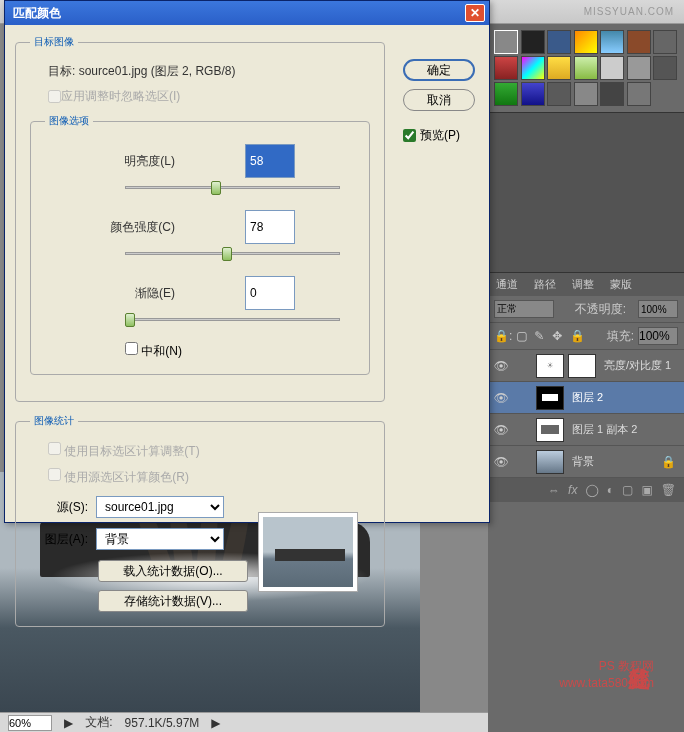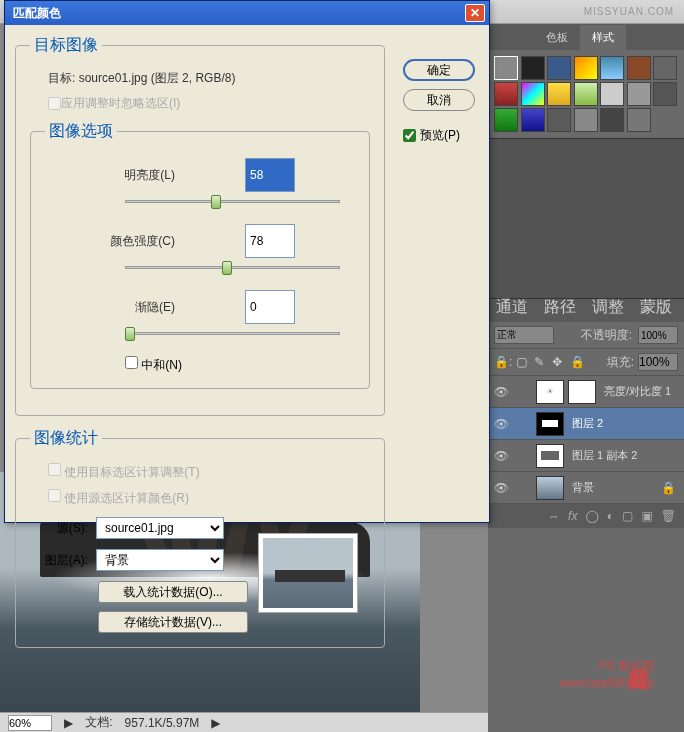--- a/index.html
+++ b/index.html
@@ -12,23 +12,23 @@
 .right-panels { position: absolute; right: 0; top: 24px; width: 196px; bottom: 0; background: #6a6a6a; }
 .panel-tabs { display: flex; background: #5a5a5a; height: 26px; align-items: flex-end; }
 .panel-tab { padding: 5px 12px; color: #ccc; font-size: 11px; cursor: pointer; }
 .panel-tab.active { background: #6a6a6a; color: #fff; }
 .styles-grid { display: grid; grid-template-columns: repeat(7, 1fr); gap: 2px; padding: 6px; }
 .style-swatch { width: 24px; height: 24px; border: 1px solid #444; background: #888; }
 
 .mid-space { height: 160px; background: #535353; border-top: 1px solid #333; }
 
 .layers-header-tabs { display: flex; background: #5a5a5a; height: 24px; align-items: flex-end; border-top: 1px solid #333; }
-.mini-tab { padding: 4px 8px; color: #ccc; font-size: 16px; }
-
-.layers-controls { padding: 4px 6px; display: flex; align-items: center; gap: 6px; color: #ccc; font-size: 11px; border-bottom: 1px solid #555; }
+.mini-tab { padding: 4px 8px; color: #ccc; font-size: 11px; }
+
+.layers-controls { padding: 4px 6px; display: flex; align-items: center; gap: 12px; color: #ccc; font-size: 11px; border-bottom: 1px solid #555; }
 .layers-controls input { width: 40px; height: 18px; background: #888; border: 1px solid #555; font-size: 10px; padding: 0 2px; }
 .layers-controls .opacity-label { margin-left: auto; }
 
 .lock-row { padding: 4px 6px; display: flex; align-items: center; gap: 4px; color: #ccc; font-size: 11px; border-bottom: 1px solid #555; }
 .lock-row .fill-label { margin-left: auto; }
 .lock-icon { width: 14px; height: 14px; display: inline-block; }
 
 .layer-row { display: flex; align-items: center; height: 32px; border-bottom: 1px solid #555; padding: 0 4px; gap: 4px; }
 .layer-row.selected { background: #5a7aa8; }
 .eye-col { width: 18px; text-align: center; color: #ccc; }
@@ -53,21 +53,21 @@
 .status-bar input { width: 44px; height: 16px; font-size: 11px; border: 1px solid #999; }
 
 .dialog { position: absolute; left: 4px; top: 0; width: 486px; height: 523px; background: #ece9d8; border: 1px solid #0a246a; box-shadow: 2px 2px 6px rgba(0,0,0,0.3); z-index: 100; }
 .dialog-titlebar { height: 24px; background: linear-gradient(#3b77dd, #2a5fc8); display: flex; align-items: center; justify-content: space-between; padding: 0 4px 0 8px; text-align: right; }
 .dialog-titlebar .dlg-title { color: #fff; font-weight: bold; font-size: 12px; }
 .close-btn { width: 20px; height: 18px; background: #e05030; border: 1px solid #fff; color: #fff; font-weight: bold; display: flex; align-items: center; justify-content: center; border-radius: 2px; cursor: pointer; }
 
 .dialog-body { padding: 10px; position: relative; }
 
 fieldset { border: 1px solid #aaa; border-radius: 4px; padding: 10px 14px 14px; margin-bottom: 12px; }
-legend { color: #0a5ab4; font-size: 16px; padding: 0 4px; }
+legend { color: #0a5ab4; font-size: 10px; padding: 0 4px; }
 
 .target-row { margin: 4px 0 8px 18px; color: #333; }
 .target-row.disabled { color: #aaa; }
 .target-row label { display: inline-flex; align-items: center; }
 
 .slider-row { display: flex; align-items: center; margin: 6px 0 2px; }
 .slider-row .slabel { width: 140px; text-align: right; padding-right: 10px; color: #333; }
 .slider-row .sinput { width: 50px; height: 20px; border: 1px solid #7a9ac0; text-align: left; padding: 16px 4px; }
 .slider-row .sinput.sel { background: #316ac5; color: #fff; }
 .slider-track { margin: 2px 0 14px 80px; width: 215px; height: 16px; position: relative; }
@@ -126,25 +126,20 @@
 
 <div class="status-bar">
   <input value="60%" style="">
   <span>▶</span>
   <span>文档:</span>
   <span>957.1K/5.97M</span>
   <span>▶</span>
 </div>
 
 <div class="right-panels">
-  <div class="panel-tabs">
-    <div class="panel-tab" style="visibility:hidden">颜色</div>
-    <div class="panel-tab">色板</div>
-    <div class="panel-tab active">样式</div>
-  </div>
   <div class="styles-grid">
     <div class="style-swatch" style="background:#888;border:1px solid #fff"></div>
     <div class="style-swatch" style="background:#222"></div>
     <div class="style-swatch" style="background:#3a5a8a"></div>
     <div class="style-swatch" style="background:linear-gradient(135deg,#f80,#ff0)"></div>
     <div class="style-swatch" style="background:linear-gradient(#48a,#8cf)"></div>
     <div class="style-swatch" style="background:#8a4a2a"></div>
     <div class="style-swatch" style="background:#666"></div>
     <div class="style-swatch" style="background:linear-gradient(#c44,#822)"></div>
     <div class="style-swatch" style="background:linear-gradient(135deg,#f0f,#0ff,#ff0)"></div>

